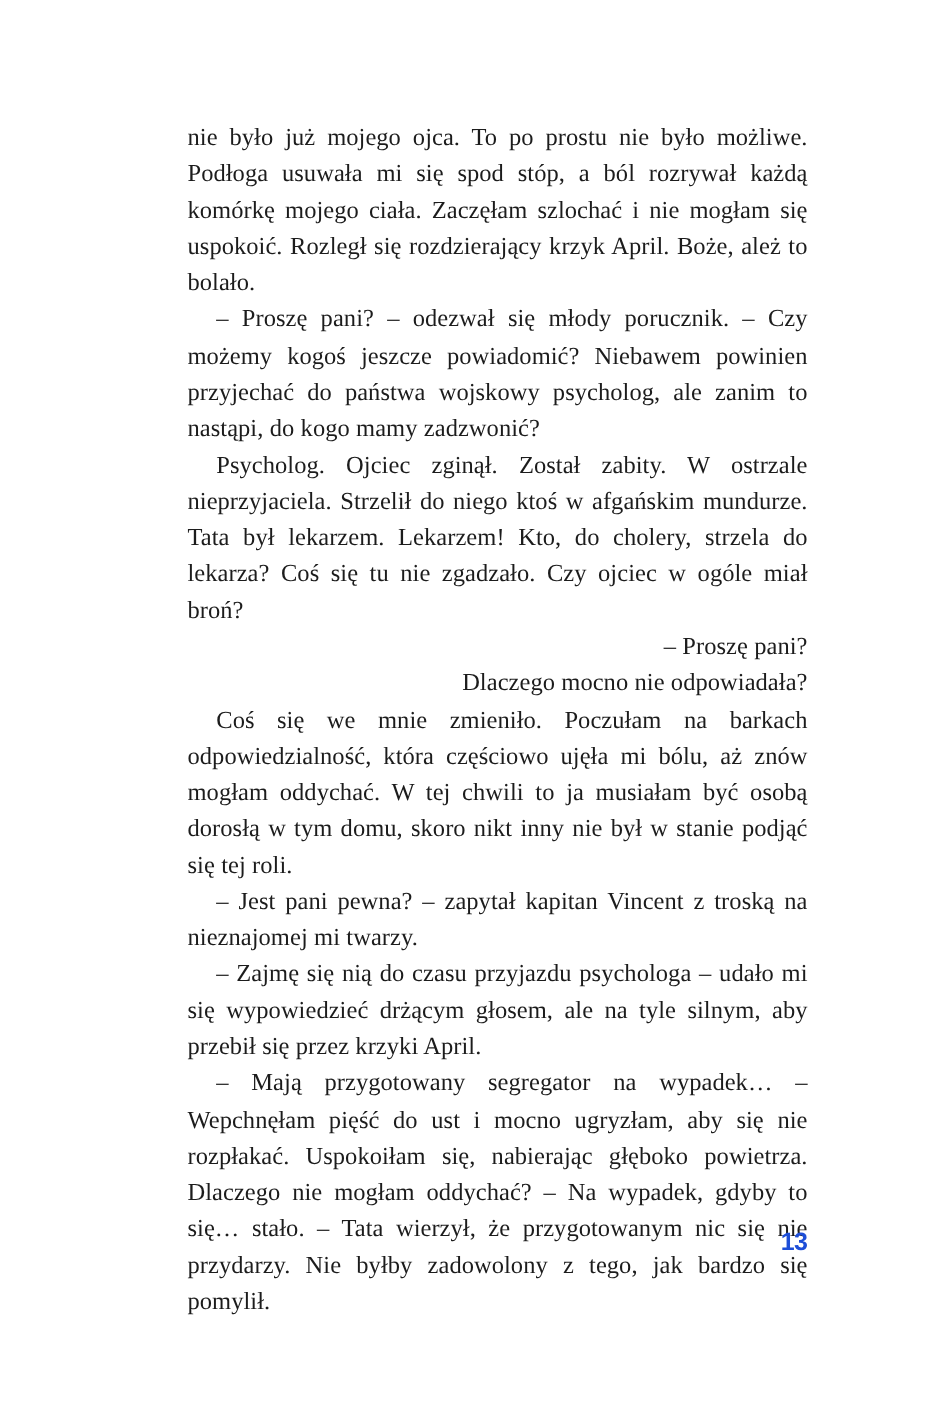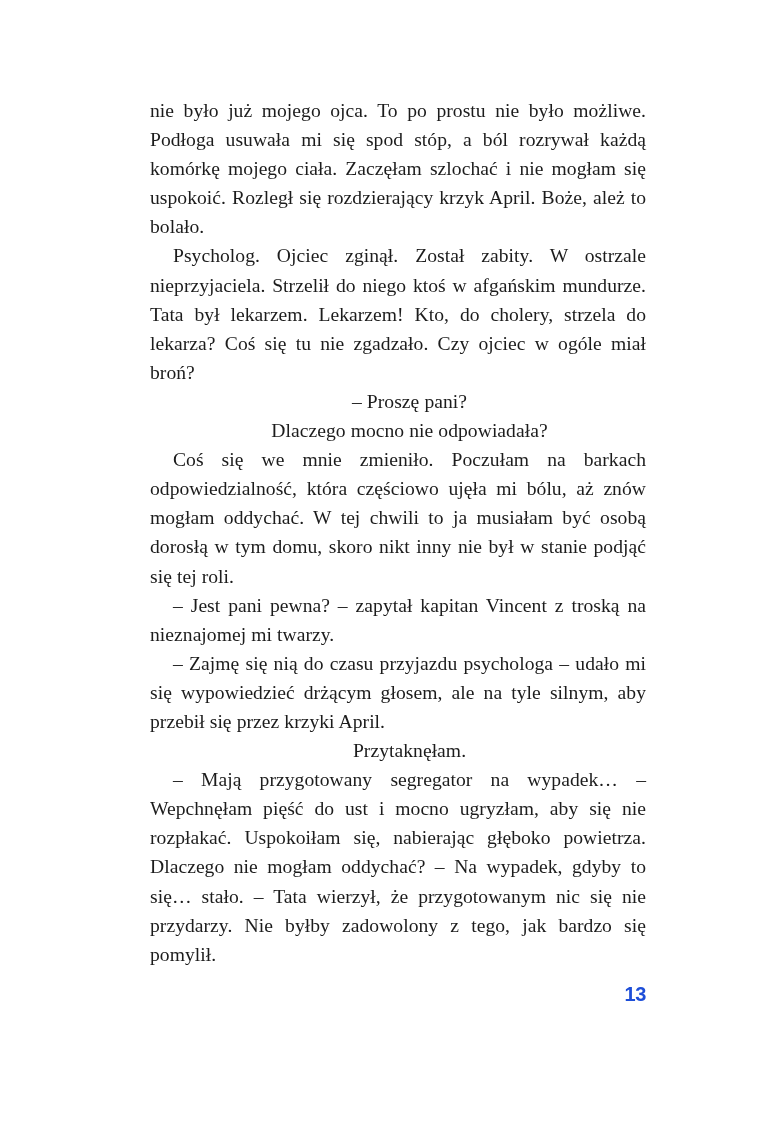--- a/index.html
+++ b/index.html
@@ -37,21 +37,21 @@
     hyphens: manual;
     -webkit-hyphens: manual;
     color: #1c1c1c;
     letter-spacing: 0.04px;
     word-spacing: 0.1px;
   }
   .para.first {
     text-indent: 0;
   }
   .para.short {
-    text-align: center;
+    text-align: right;
   }
   .page-number {
     position: absolute;
     left: 150px;
     top: 983px;
     width: 496px;
     text-align: right;
     font-family: "Liberation Sans", "DejaVu Sans", sans-serif;
     font-size: 20px;
     font-weight: bold;
@@ -59,25 +59,25 @@
     letter-spacing: -0.4px;
   }
 </style>
 </head>
 <body>
 
 <div class="page">
 
   <div class="text-block">
     <p class="para first">nie było już mojego ojca. To po prostu nie było możliwe. Podłoga usuwała mi się spod stóp, a ból rozrywał każdą komórkę mojego ciała. Zaczęłam szlochać i nie mogłam się uspokoić. Rozległ się rozdzierający krzyk April. Boże, ależ to bolało.</p>
+    <p class="para">– Proszę pani? – odezwał się młody porucznik. – Czy możemy kogoś jeszcze powiadomić? Niebawem powinien przyjechać do państwa wojskowy psycholog, ale zanim to nastąpi, do kogo mamy zadzwonić?</p>
     <p class="para">Psycholog. Ojciec zginął. Został zabity. W ostrzale nieprzyjaciela. Strzelił do niego ktoś w afgańskim mundurze. Tata był lekarzem. Lekarzem! Kto, do cholery, strzela do lekarza? Coś się tu nie zgadzało. Czy ojciec w ogóle miał broń?</p>
     <p class="para short">– Proszę pani?</p>
     <p class="para short">Dlaczego mocno nie odpowiadała?</p>
     <p class="para">Coś się we mnie zmieniło. Poczułam na barkach odpowiedzialność, która częściowo ujęła mi bólu, aż znów mogłam oddychać. W tej chwili to ja musiałam być osobą dorosłą w tym domu, skoro nikt inny nie był w stanie podjąć się tej roli.</p>
     <p class="para">– Jest pani pewna? – zapytał kapitan Vincent z troską na nieznajomej mi twarzy.</p>
     <p class="para">– Zajmę się nią do czasu przyjazdu psychologa – udało mi się wypowiedzieć drżącym głosem, ale na tyle silnym, aby przebił się przez krzyki April.</p>
-    <p class="para short">Przytaknęłam.</p>
     <p class="para">– Mają przygotowany segregator na wypadek… – Wepchnęłam pięść do ust i mocno ugryzłam, aby się nie rozpłakać. Uspokoiłam się, nabierając głęboko powietrza. Dlaczego nie mogłam oddychać? – Na wypadek, gdyby to się… stało. – Tata wierzył, że przygotowanym nic się nie przydarzy. Nie byłby zadowolony z tego, jak bardzo się pomylił.</p>
   </div>
 
   <div class="page-number">13</div>
 
 </div>
 
 </body></html>

